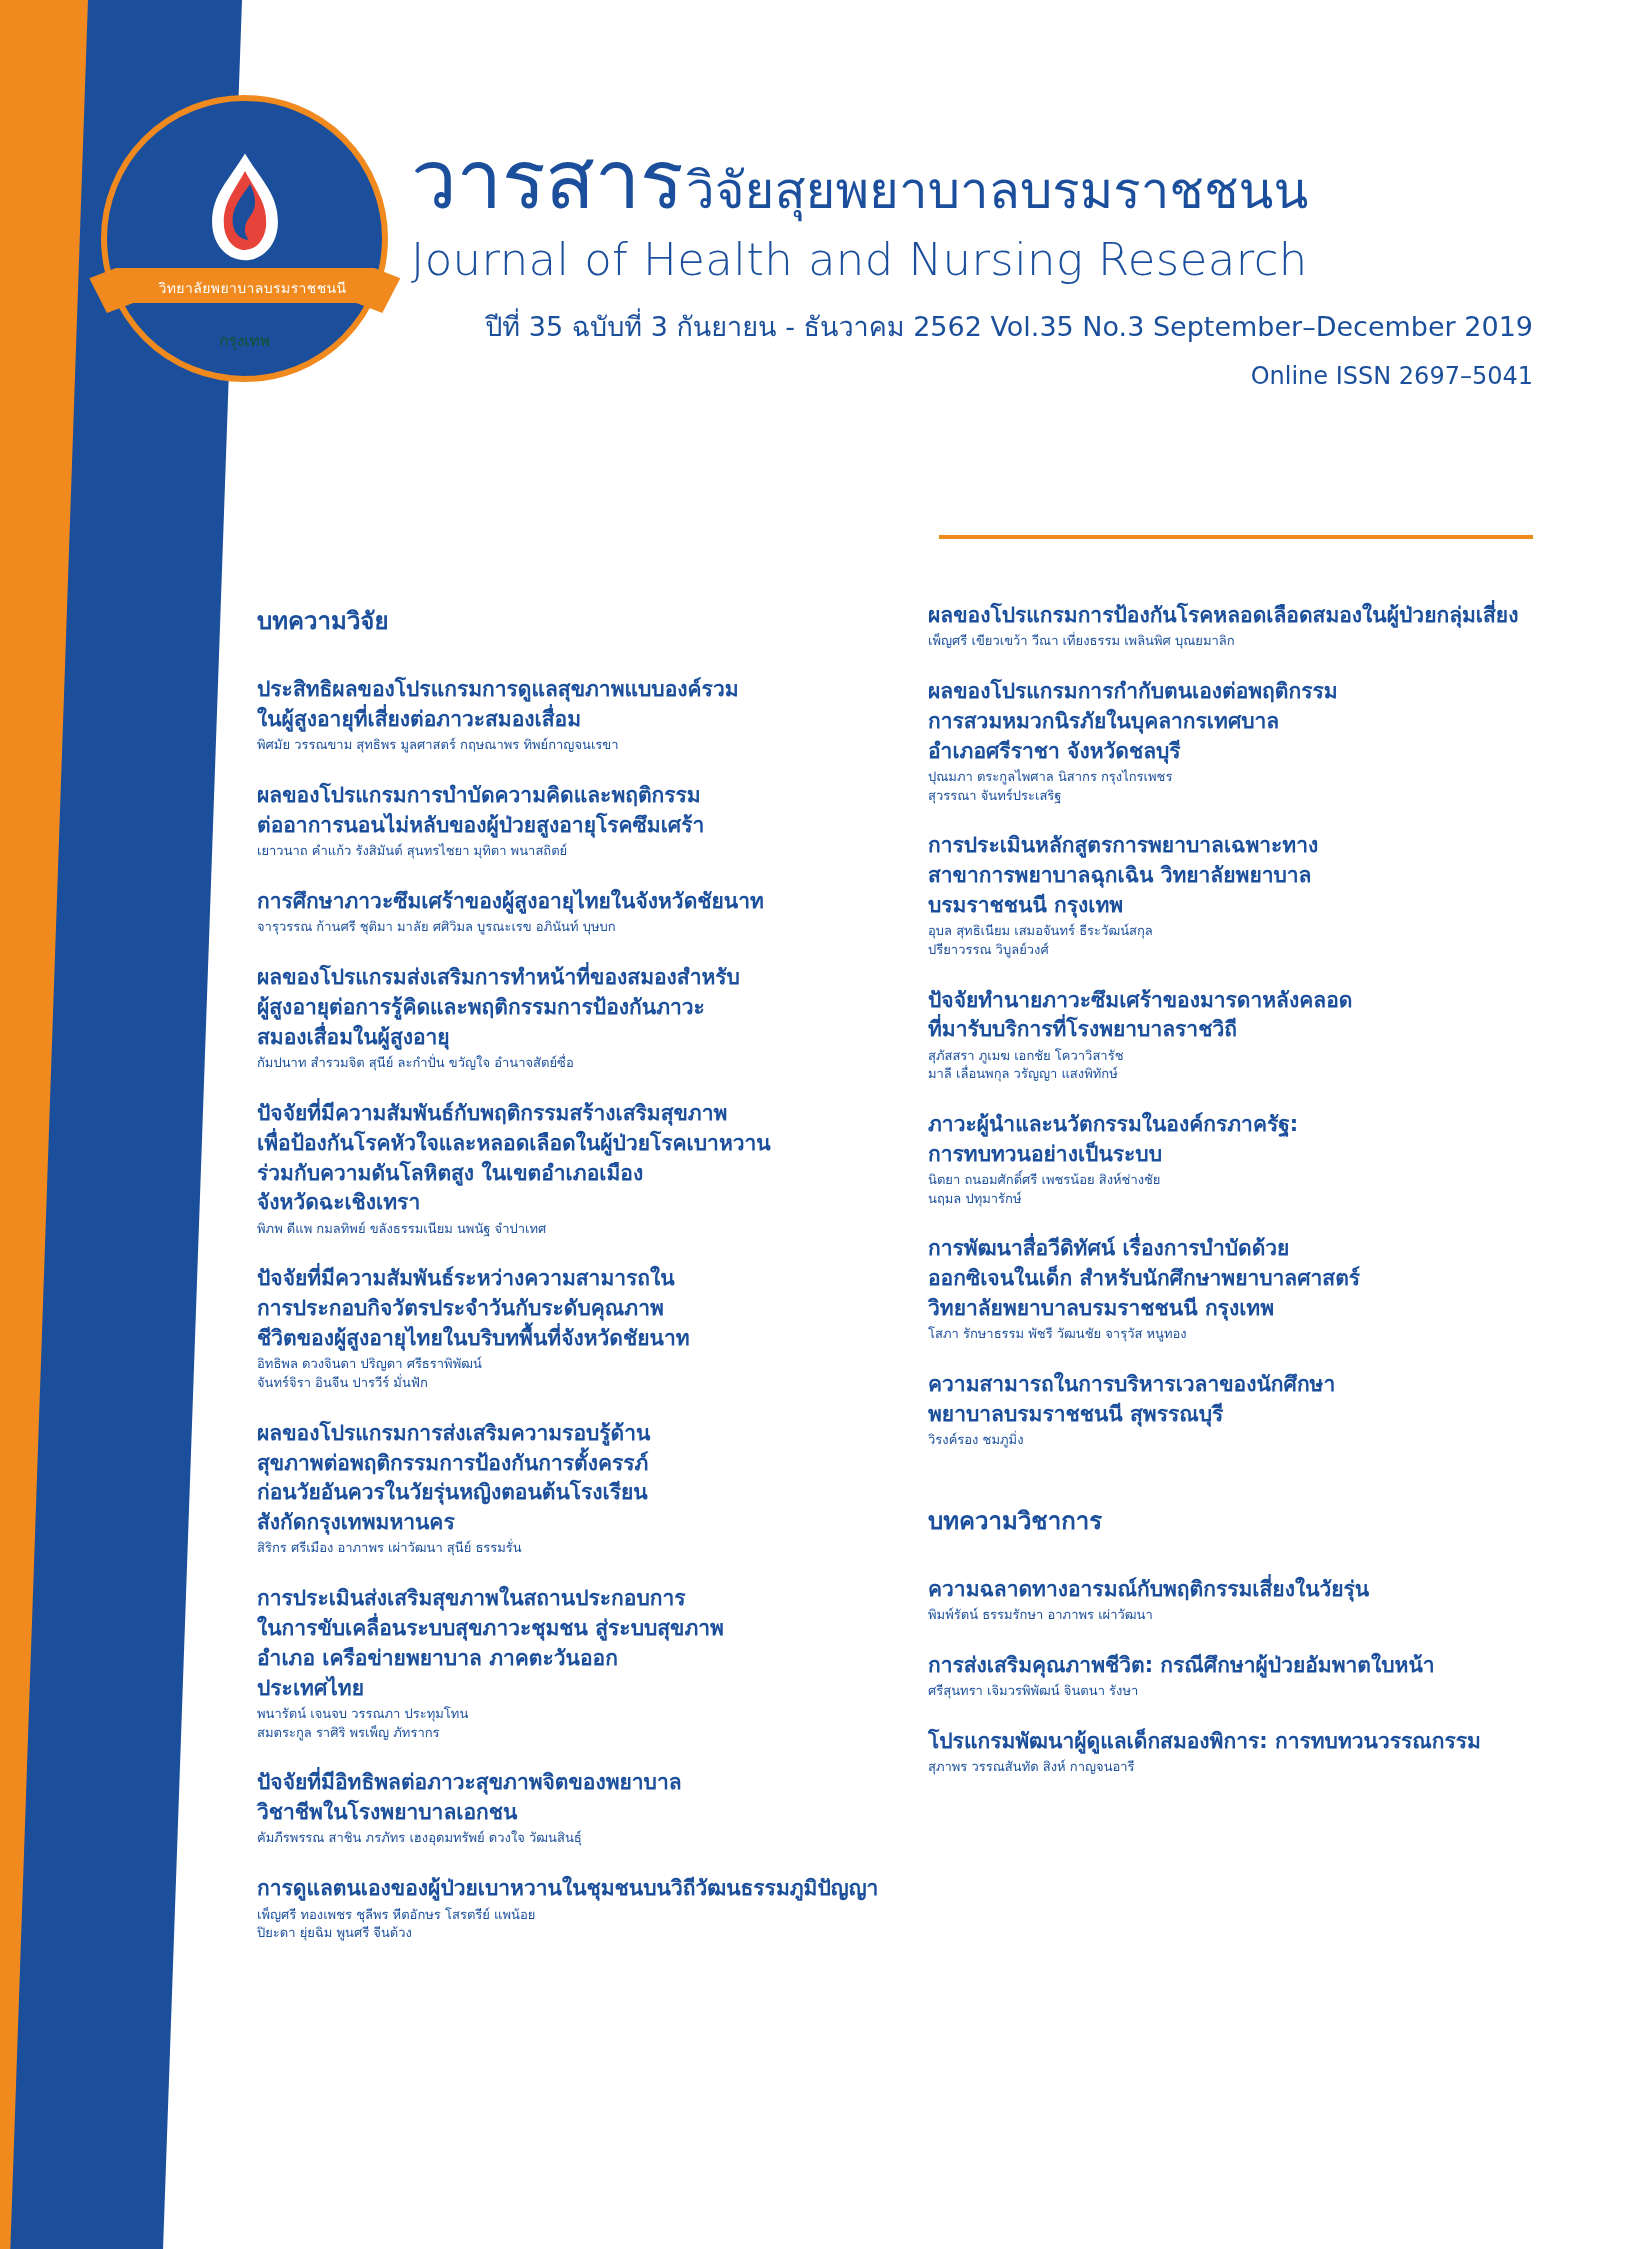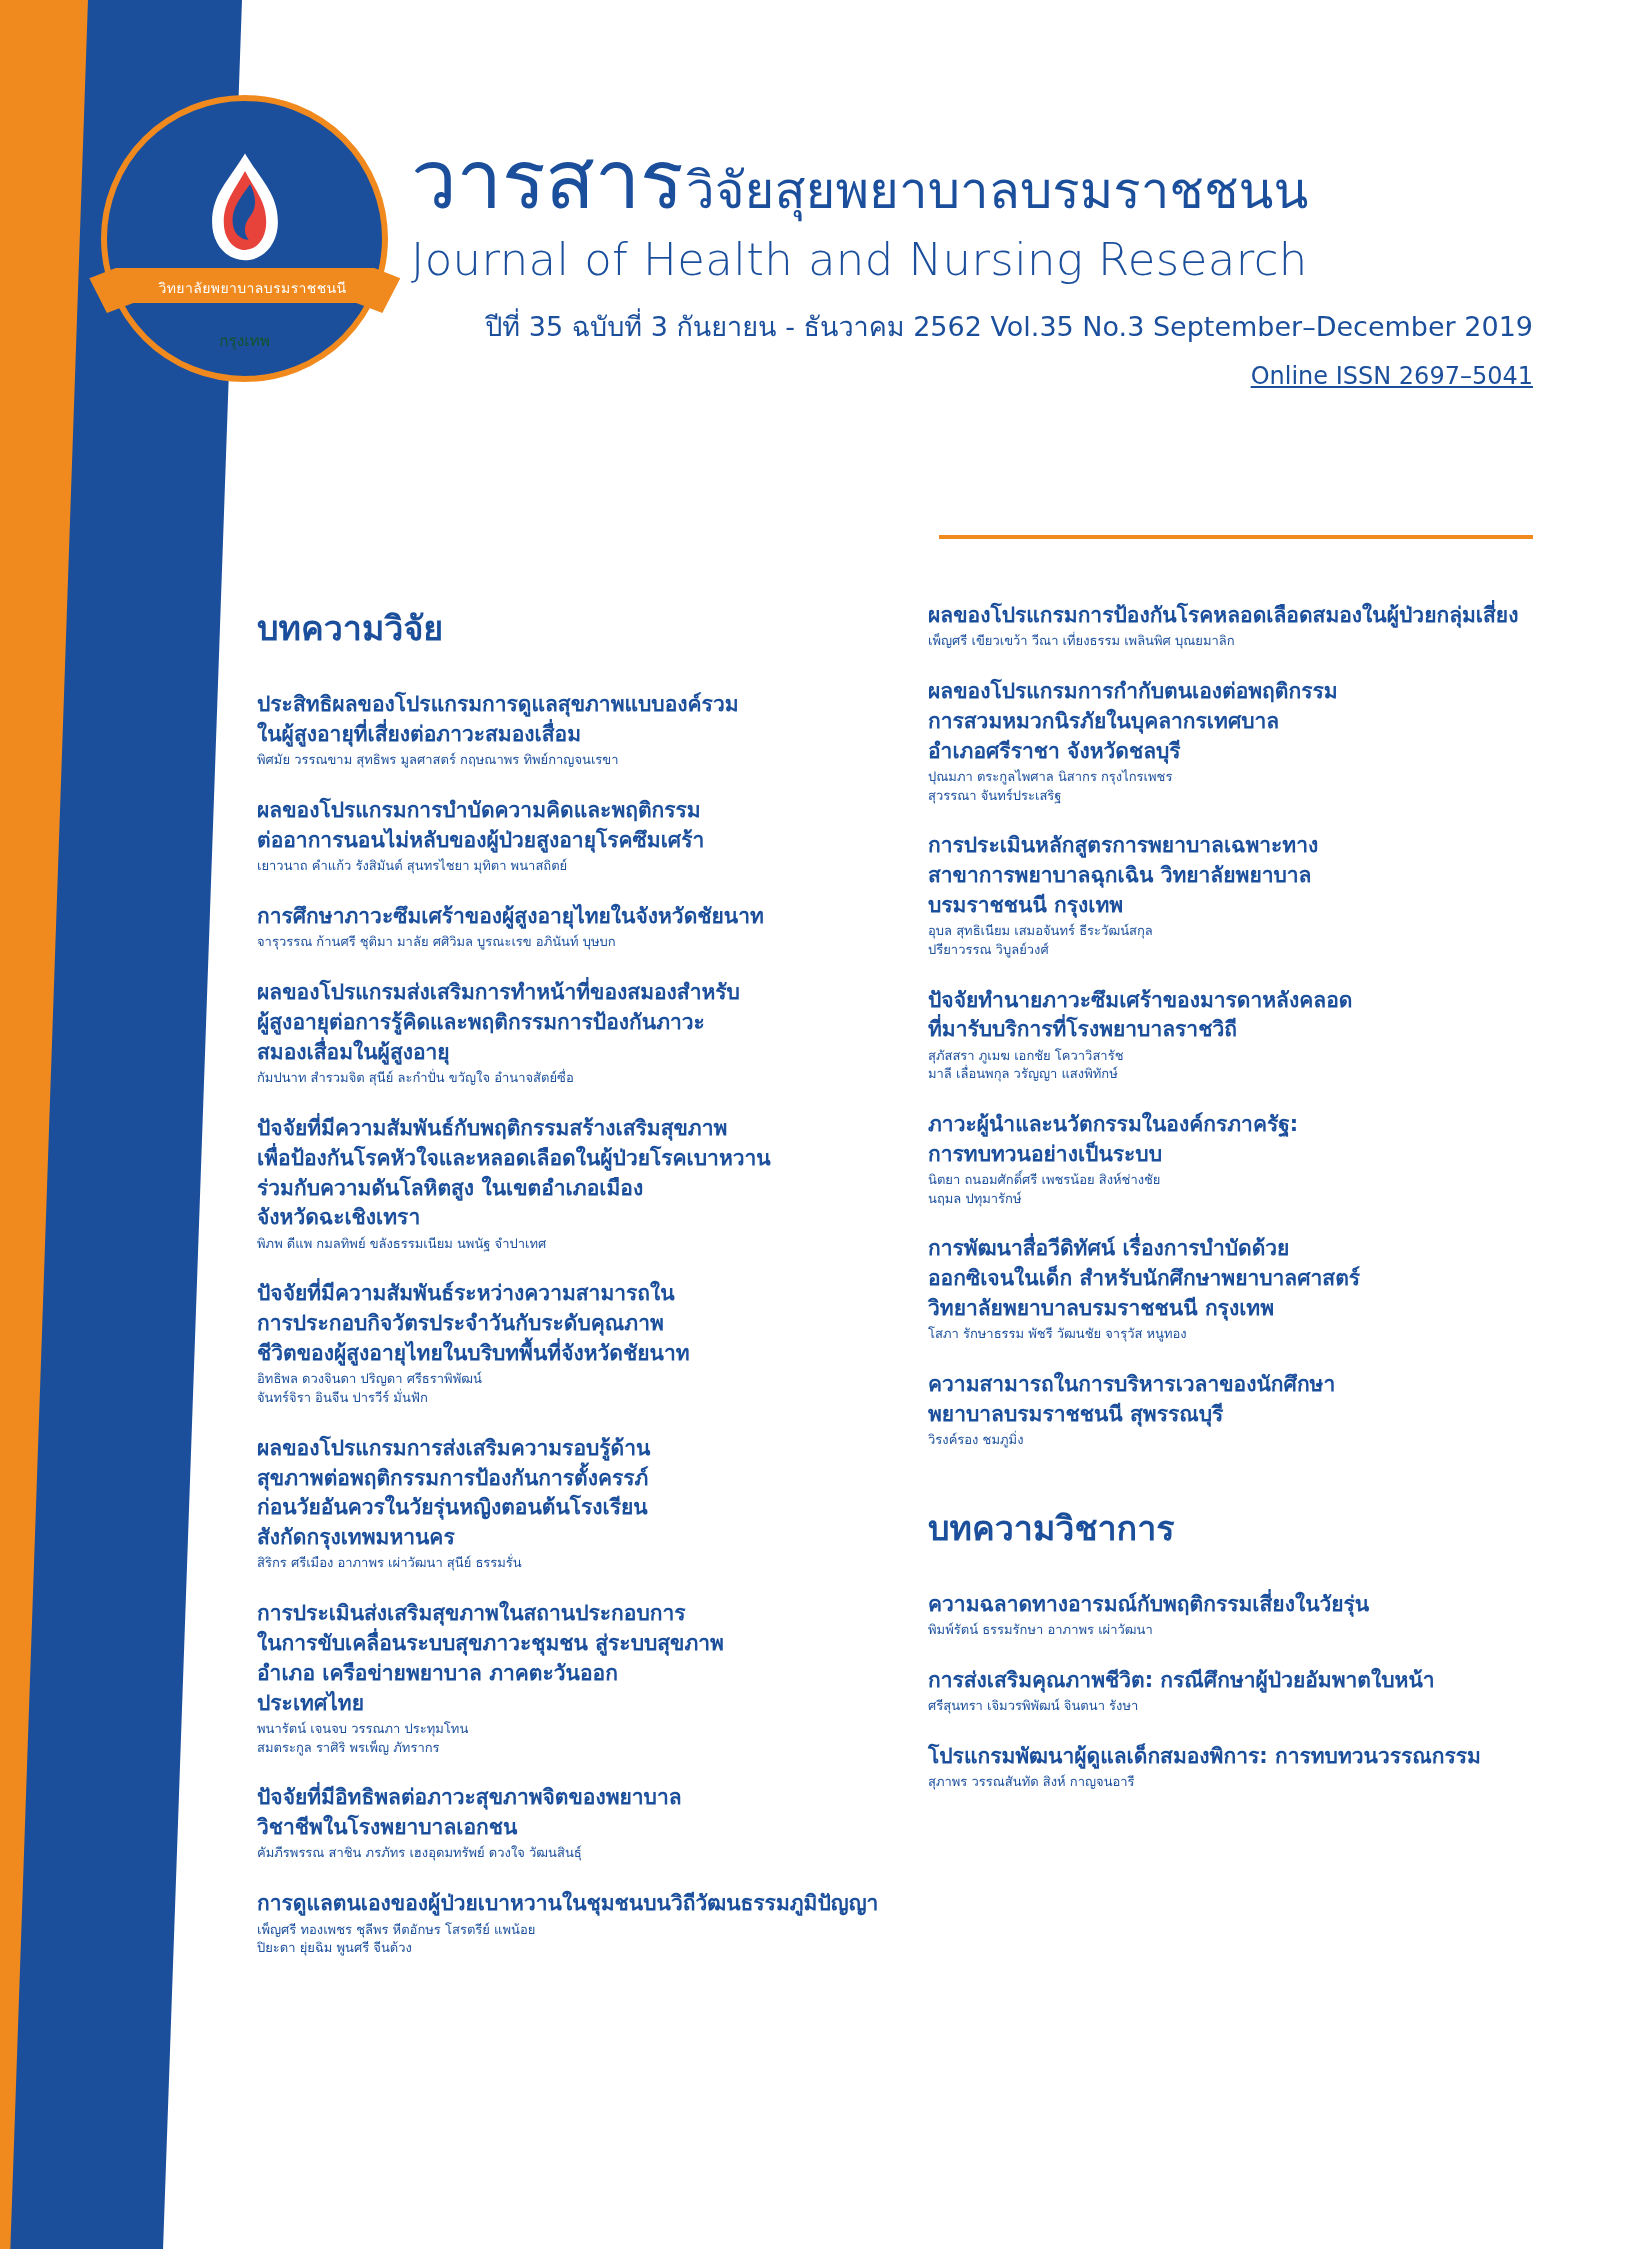--- a/index.html
+++ b/index.html
@@ -120,21 +120,20 @@
     margin-top: 19px;
     font-size: 27px;
     color: #1b4f9c;
     text-align: right;
   }
   .issn-line {
     margin-top: 14.7px;
     font-size: 24px;
     color: #1b4f9c;
     text-align: right;
-    text-decoration: underline;
   }
   .divider-rule {
     position: absolute;
     top: 535px;
     left: 939px;
     width: 594px;
     height: 3.7px;
     background: #f08a1f;
     z-index: 5;
   }
@@ -146,21 +145,21 @@
     left: 257px;
     width: 1276px;
     z-index: 5;
     display: flex;
     gap: 66px;
   }
   .col {
     width: 605px;
   }
   .section-heading {
-    font-size: 34px;
+    font-size: 24px;
     font-weight: bold;
     color: #1b4f9c;
     margin-bottom: 35px;
   }
   .section-heading.spaced {
     margin-top: 51px;
   }
   .entry {
     margin-bottom: 26.4px;
   }

